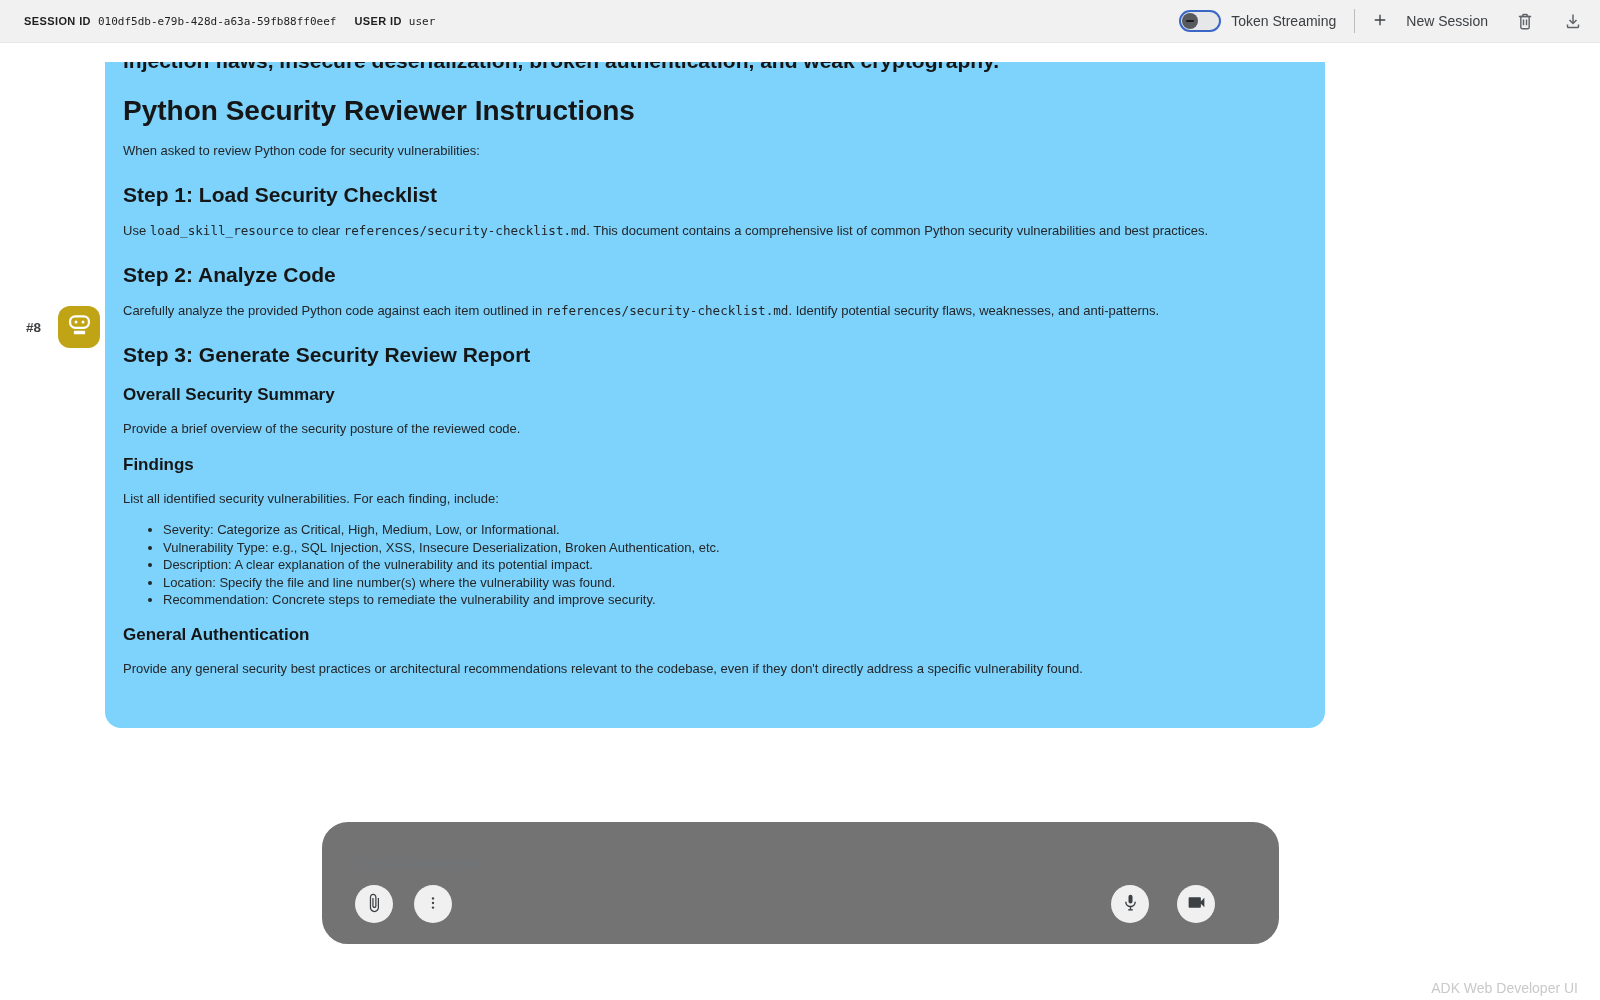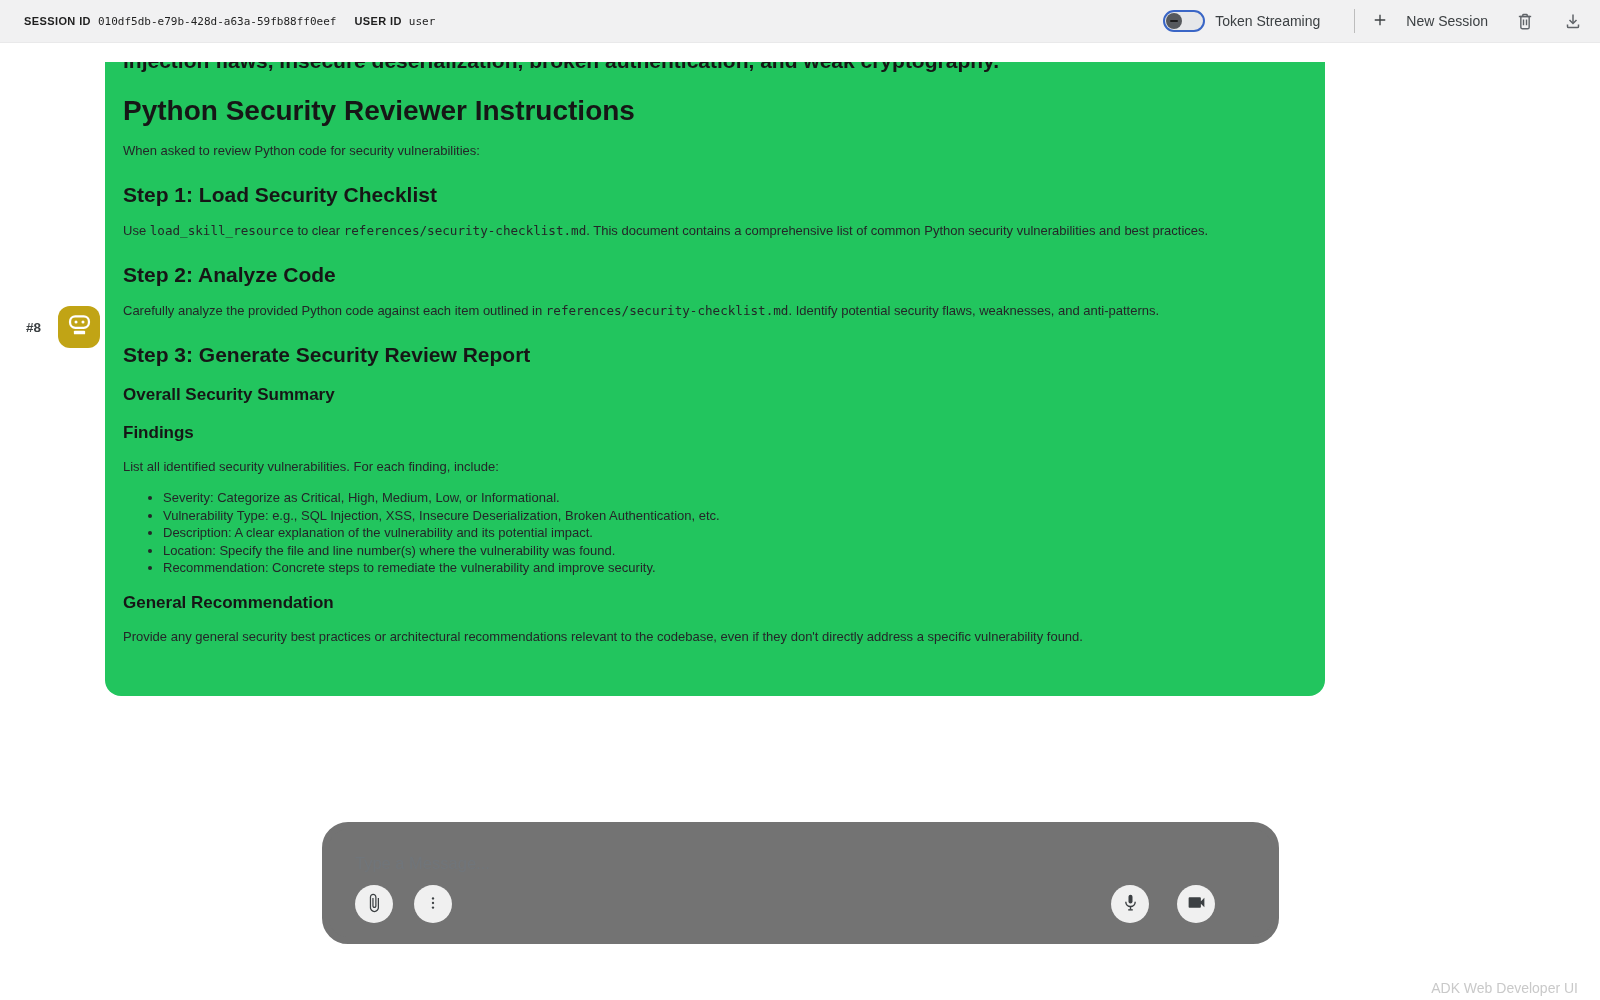--- a/index.html
+++ b/index.html
@@ -32,21 +32,21 @@
     width: 42px; height: 22px; border-radius: 12px;
     border: 2px solid #3a66c6; background: #e6e7e9;
     position: relative; cursor: pointer; flex: none;
   }
   .toggle-thumb {
     position: absolute; left: 1px; top: 1px; width: 16px; height: 16px;
     border-radius: 50%; background: #56595d;
     display: flex; align-items: center; justify-content: center;
   }
   .toggle-dash { width: 8px; height: 2px; background: #1c1c1c; border-radius: 1px; }
-  .toggle-label { font-size: 14px; color: #3c4043; margin: 0 16px 0 10px; white-space: nowrap; }
+  .toggle-label { font-size: 14px; color: #3c4043; margin: 0 0 0 10px; white-space: nowrap; }
   .hdr-divider { width: 1px; height: 24px; background: #bdbdbd; margin: 0 16px 0 18px; }
   .new-session {
     display: flex; align-items: center; gap: 17px;
     font-size: 14px; color: #3c4043; cursor: pointer; white-space: nowrap;
   }
   .icon-btn {
     width: 22px; height: 22px; margin-left: 26px; cursor: pointer;
     display: flex; align-items: center; justify-content: center; color: #5f6368;
   }
   .icon-btn svg { display: block; }
@@ -58,21 +58,21 @@
   }
   .avatar {
     position: absolute; left: 58px; top: 306px;
     width: 42px; height: 42px; border-radius: 12px;
     background: #c1a415;
     display: flex; align-items: center; justify-content: center;
     cursor: pointer;
   }
   .msg-card {
     position: absolute; left: 105px; top: 62px; width: 1220px;
-    background: #22c55e;
+    background: #7dd3fc;
     border-radius: 0 0 16px 16px;
     padding: 0 16px 49px 18px;
     overflow: hidden;
   }
   .msg-card h2.clipped { margin-top: -15px; }
   .msg-card h1 {
     font-size: 28px; line-height: 36px; font-weight: 700; color: #161616;
     margin: 18px 0 0;
   }
   .msg-card h2 {
@@ -187,33 +187,34 @@
 
   <h2>Step 1: Load Security Checklist</h2>
   <p class="oneline"><span>Use </span><code>load_skill_resource</code><span> to clear </span><code>references/security-checklist.md</code><span>. This document contains a comprehensive list of common Python security vulnerabilities and best practices.</span></p>
 
   <h2>Step 2: Analyze Code</h2>
   <p class="oneline"><span>Carefully analyze the provided Python code against each item outlined in </span><code>references/security-checklist.md</code><span>. Identify potential security flaws, weaknesses, and anti-patterns.</span></p>
 
   <h2>Step 3: Generate Security Review Report</h2>
 
   <h3>Overall Security Summary</h3>
+  <p>Provide a brief overview of the security posture of the reviewed code.</p>
 
   <h3>Findings</h3>
   <p>List all identified security vulnerabilities. For each finding, include:</p>
 
   <ul>
     <li><b>Severity</b><span>: Categorize as Critical, High, Medium, Low, or Informational.</span></li>
     <li><b>Vulnerability Type</b><span>: e.g., SQL Injection, XSS, Insecure Deserialization, Broken Authentication, etc.</span></li>
     <li><b>Description</b><span>: A clear explanation of the vulnerability and its potential impact.</span></li>
     <li><b>Location</b><span>: Specify the file and line number(s) where the vulnerability was found.</span></li>
     <li><b>Recommendation</b><span>: Concrete steps to remediate the vulnerability and improve security.</span></li>
   </ul>
 
-  <h3>General Recommendation</h3>
+  <h3>General Authentication</h3>
   <p>Provide any general security best practices or architectural recommendations relevant to the codebase, even if they don't directly address a specific vulnerability found.</p>
 </div>
 
 <div class="composer">
   <input type="text" placeholder="Type a Message..." style="">
   <button class="circle-btn cb-attach">
     <span>
       <svg width="20" height="20" viewBox="0 0 24 24" fill="#3c4043">
         <path d="M16.5 6v11.5c0 2.21-1.79 4-4 4s-4-1.79-4-4V5c0-1.38 1.12-2.5 2.5-2.5s2.5 1.12 2.5 2.5v10.5c0 .55-.45 1-1 1s-1-.45-1-1V6H10v9.5c0 1.38 1.12 2.5 2.5 2.5s2.5-1.12 2.5-2.5V5c0-2.21-1.79-4-4-4S7 2.79 7 5v12.5c0 3.04 2.46 5.5 5.5 5.5s5.5-2.46 5.5-5.5V6h-1.5z"></path>
       </svg>

